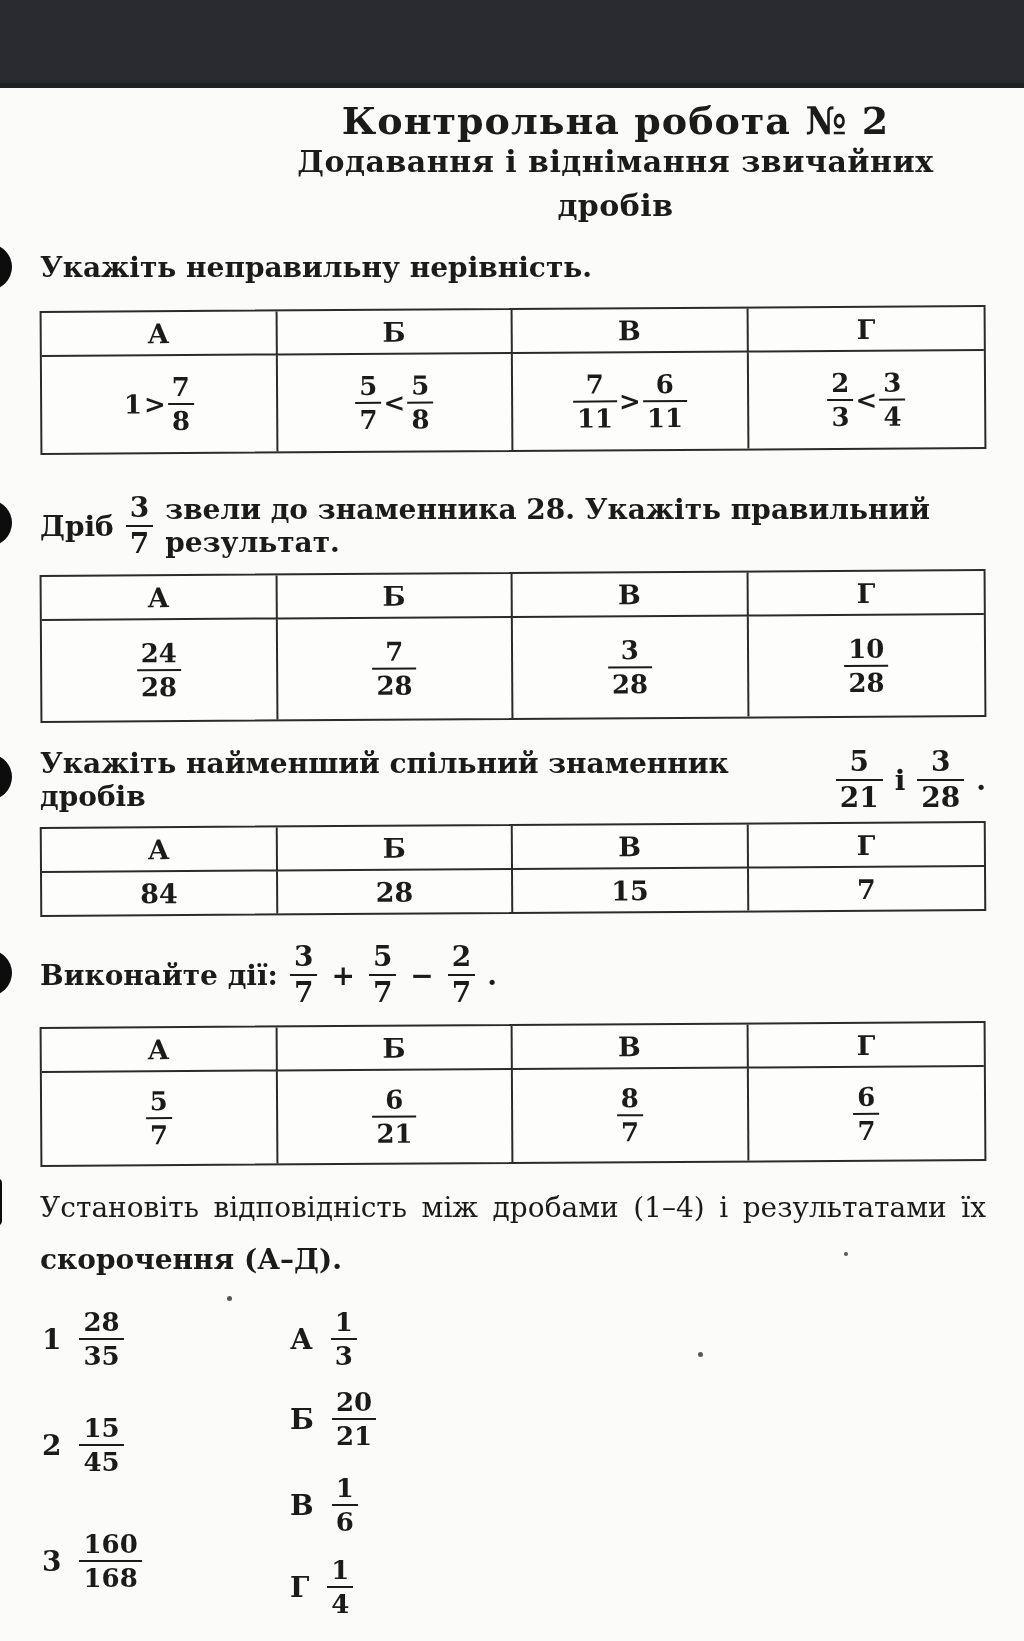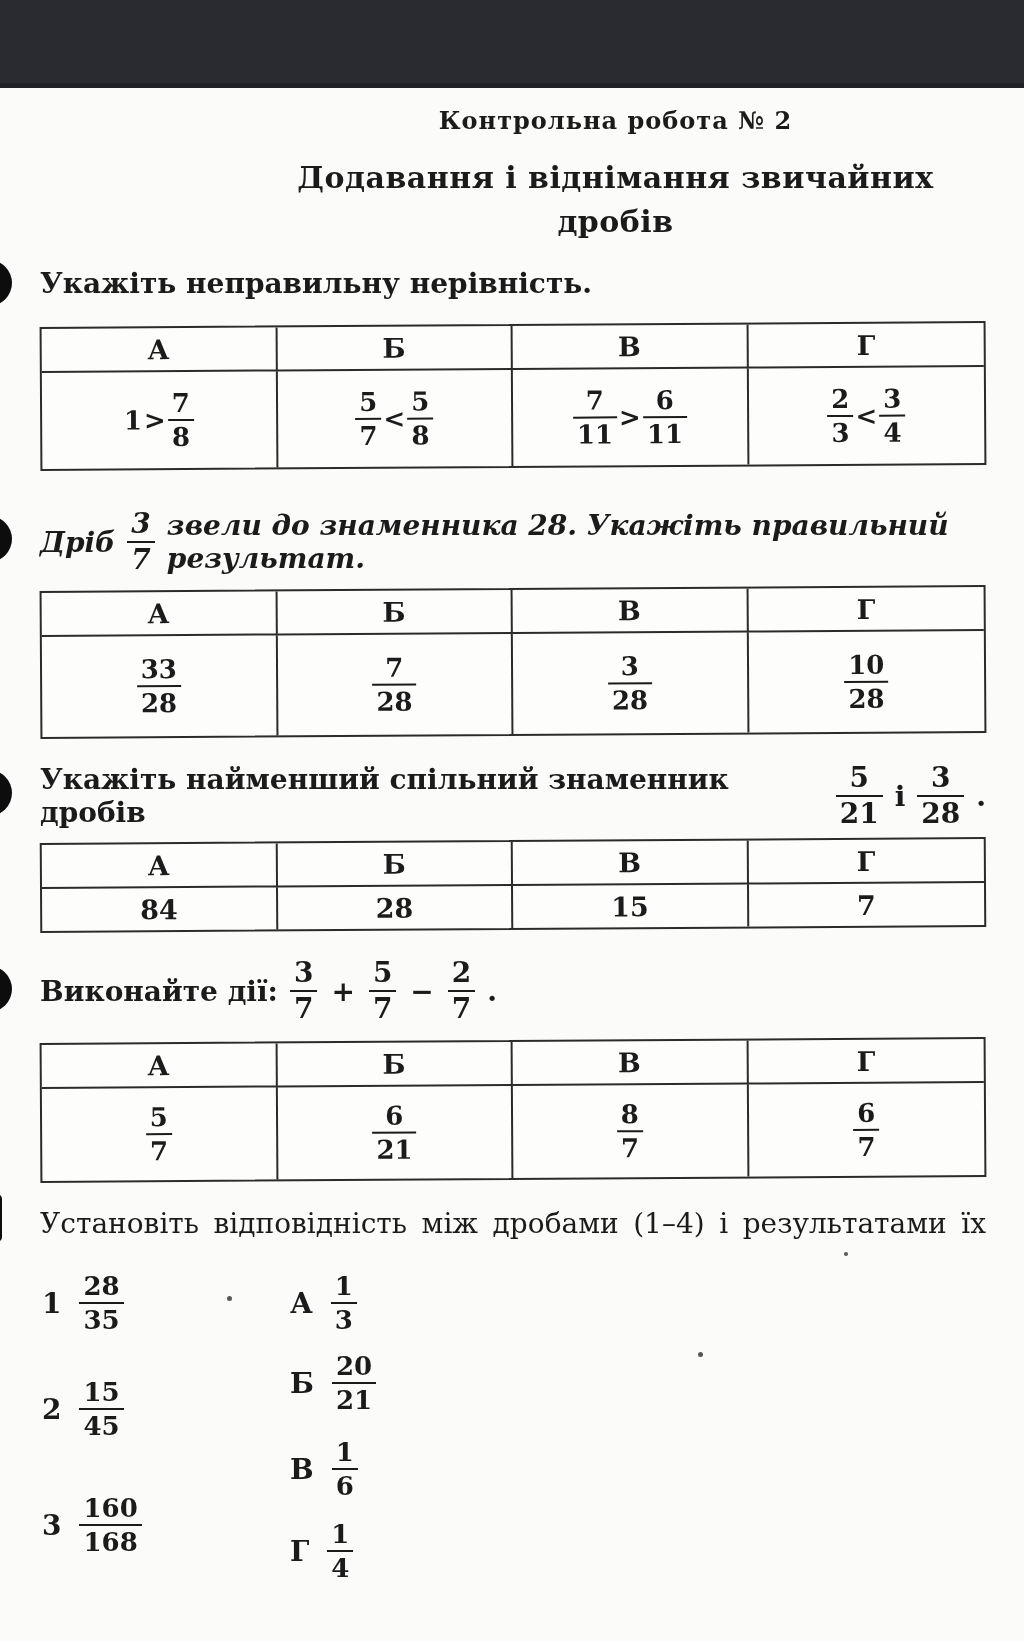--- a/index.html
+++ b/index.html
@@ -8,22 +8,22 @@
     font-family:"DejaVu Serif","Liberation Serif",serif;
     background:#fbfbf9;
     color:#1b1b1b;
     position:relative;
   }
   .topbar { height:88px; background:#292b31; border-bottom:5px solid #1f2126; }
   .page { padding:0 38px 0 40px; }
 
   
   .doc-header { margin-top:14px; padding-left:205px; text-align:center; }
-  .doc-title { font-size:24px; font-weight:bold; line-height:38px; letter-spacing:1px; }
-  .doc-subtitle { font-size:30px; font-weight:bold; line-height:44px; letter-spacing:0.5px;margin-top:16px; }
+  .doc-title { font-size:38px; font-weight:bold; line-height:38px; letter-spacing:1px; }
+  .doc-subtitle { font-size:30px; font-weight:bold; line-height:44px; letter-spacing:0.5px; }
 
   
   .question { position:relative; }
   .qmark-circle {
     position:absolute; left:-74px; width:46px; height:46px;
     background:#0d0d0d; border-radius:50%;
     color:#fff; font-weight:bold; font-size:28px;
     display:flex; align-items:center; justify-content:center;
   }
   .qmark-square {
@@ -130,36 +130,36 @@
         <span class="frac">
             <span class="num">3</span>
             <span class="den">4</span>
           </span>
       </div>
     </div>
   </section>
 
   <section class="question" style="margin-top:34px;">
     <span class="qmark-circle" style="top:14px;"></span>
-    <div class="qtext-flex" style="min-height:80px;font-style:italic;">
+    <div class="qtext-flex" style="min-height:80px;">
       <span>Дріб</span>
       <span class="frac">
           <span class="num">3</span>
           <span class="den">7</span>
         </span>
       <span>звели до знаменника 28. Укажіть правильний результат.</span>
     </div>
     <div class="qtable t2" style="margin-top:6px;">
       <div class="cell th">А</div>
       <div class="cell th">Б</div>
       <div class="cell th">В</div>
       <div class="cell th">Г</div>
       <div class="cell td">
         <span class="frac">
-            <span class="num">33</span>
+            <span class="num">24</span>
             <span class="den">28</span>
           </span>
       </div>
       <div class="cell td">
         <span class="frac">
             <span class="num">7</span>
             <span class="den">28</span>
           </span>
       </div>
       <div class="cell td">
@@ -252,20 +252,21 @@
             <span class="num">6</span>
             <span class="den">7</span>
           </span>
       </div>
     </div>
   </section>
 
   <section class="question" style="margin-top:18px;">
     <span class="qmark-square" style="top:-4px;">5</span>
     <div class="q5-line1">Установіть відповідність між дробами (1–4) і результатами їх</div>
+    <div class="q5-line2">скорочення (А–Д).</div>
 
     <div class="match">
 
       <div class="match-item" style="left:2px; top:6px;">
         <span class="match-label">1</span>
         <span class="frac">
             <span class="num">28</span>
             <span class="den">35</span>
           </span>
       </div>

